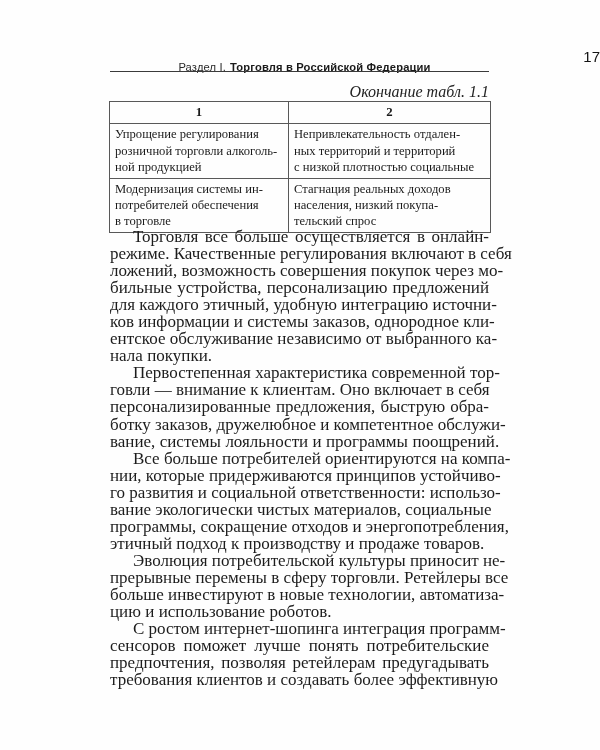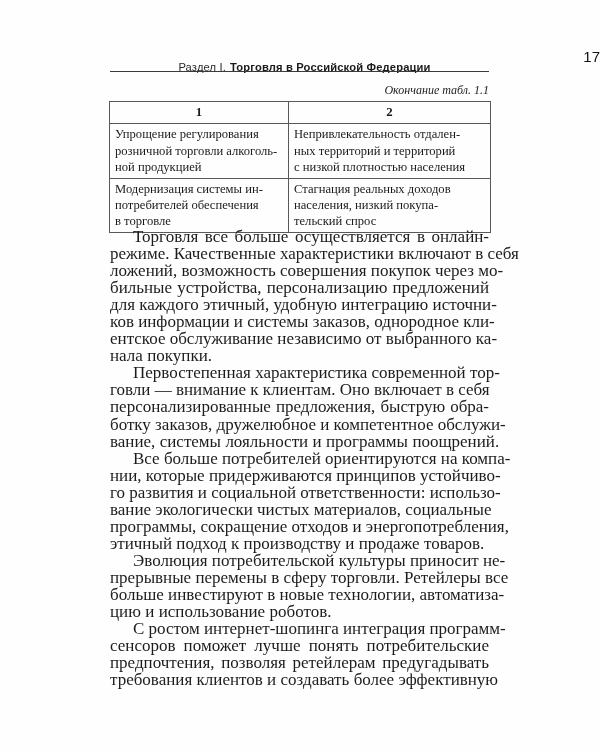--- a/index.html
+++ b/index.html
@@ -71,21 +71,21 @@
     border-top: 1.6px solid #3a3a3a;
   }
 
   
   .table-caption {
     position: absolute;
     right: 111px;
     top: 83px;
     font-family: "Liberation Serif", "DejaVu Serif", serif;
     font-style: italic;
-    font-size: 12px;
+    font-size: 16px;
     color: #232323;
     white-space: nowrap;
   }
 
   
   .data-table {
     position: absolute;
     left: 109px;
     top: 101px;
     width: 381px;
@@ -179,42 +179,42 @@
     <tbody id="table-body">
         <tr>
           <td>
             <span class="cellline">Упрощение регулирования</span>
             <span class="cellline">розничной торговли алкоголь-</span>
             <span class="cellline">ной продукцией</span>
           </td>
           <td>
             <span class="cellline">Непривлекательность отдален-</span>
             <span class="cellline">ных территорий и территорий</span>
-            <span class="cellline">с низкой плотностью населения</span>
+            <span class="cellline">с низкой плотностью социальные</span>
           </td>
         </tr>
         <tr>
           <td>
             <span class="cellline">Модернизация системы ин-</span>
             <span class="cellline">потребителей обеспечения</span>
             <span class="cellline">в торговле</span>
           </td>
           <td>
             <span class="cellline">Стагнация реальных доходов</span>
             <span class="cellline">населения, низкий покупа-</span>
             <span class="cellline">тельский спрос</span>
           </td>
         </tr>
       </tbody>
   </table>
 
   <div class="body-text" id="body-text">
       <p>
         <span class="jline first" style="word-spacing: 0px;">Торговля все больше осуществляется в онлайн-</span>
-        <span class="jline" style="word-spacing: 0px;">режиме. Качественные характеристики включают в себя</span>
+        <span class="jline" style="word-spacing: 0px;">режиме. Качественные регулирования включают в себя</span>
         <span class="jline" style="word-spacing: 0px;">ложений, возможность совершения покупок через мо-</span>
         <span class="jline" style="word-spacing: 0px;">бильные устройства, персонализацию предложений</span>
         <span class="jline" style="word-spacing: 0px;">для каждого этичный, удобную интеграцию источни-</span>
         <span class="jline" style="word-spacing: 0px;">ков информации и системы заказов, однородное кли-</span>
         <span class="jline" style="word-spacing: 0px;">ентское обслуживание независимо от выбранного ка-</span>
         <span class="jline last">нала покупки.</span>
       </p>
       <p>
         <span class="jline first" style="word-spacing: 0px;">Первостепенная характеристика современной тор-</span>
         <span class="jline" style="word-spacing: 0px;">говли — внимание к клиентам. Оно включает в себя</span>

